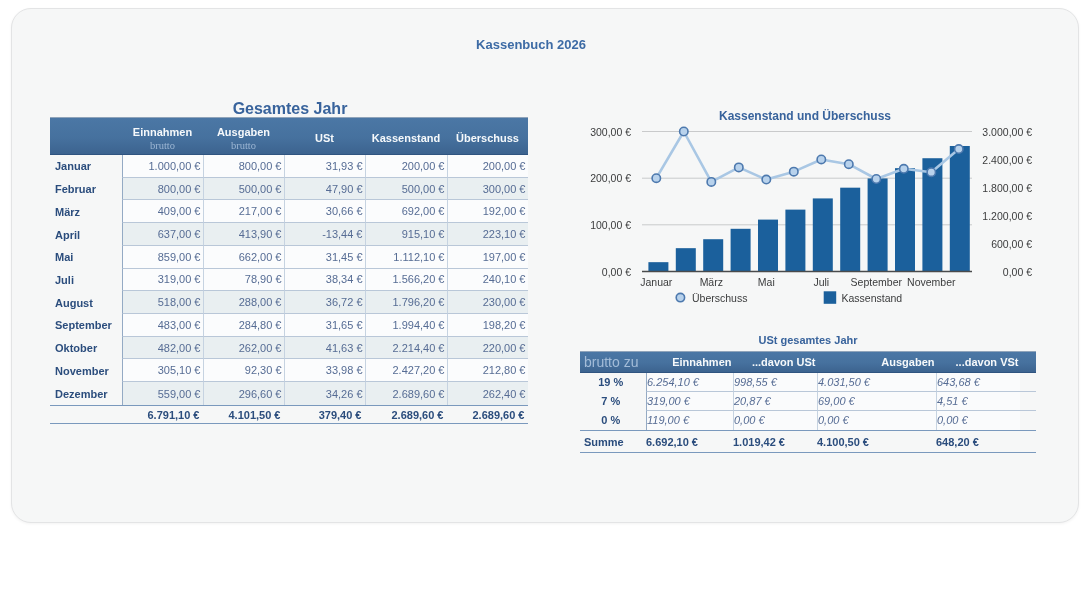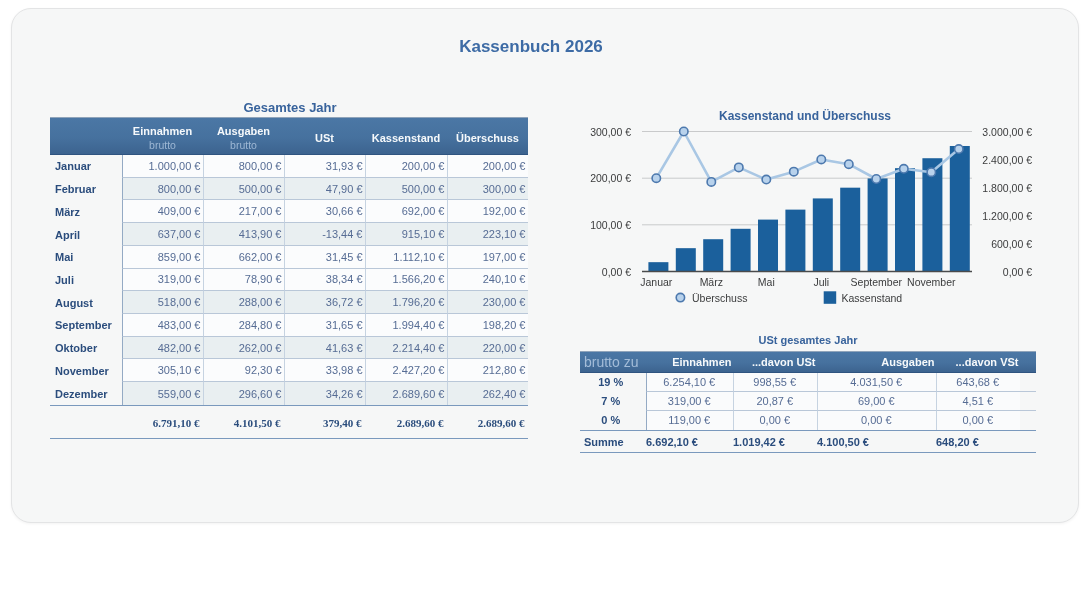--- a/index.html
+++ b/index.html
@@ -1,47 +1,47 @@
 <!DOCTYPE html>
 <html><head>
 <meta charset="utf-8">
 <style>
 * { margin:0; padding:0; box-sizing:border-box; }
 html,body { width:1090px; height:593px; background:#ffffff; font-family:"Liberation Sans", sans-serif; }
 #stage { position:relative; width:1090px; height:593px; overflow:hidden; }
 #card { position:absolute; left:11px; top:8px; width:1068px; height:515px; background:#f6f7f7; border:1px solid #e3e4e5; border-radius:20px; box-shadow:0 1px 3px rgba(0,0,0,0.05); }
 .title { position:absolute; font-weight:bold; color:#38639c; text-align:center; }
-#maintitle { left:381px; top:37px; width:300px; font-size:17px; color:#3d6ba5; }
-#t1title { left:190px; top:100px; width:200px; font-size:13px; }
+#maintitle { left:381px; top:37px; width:300px; font-size:13px; color:#3d6ba5; }
+#t1title { left:190px; top:100px; width:200px; font-size:16px; }
 #t2title { left:708px; top:334px; width:200px; font-size:11px; }
 
 table { border-collapse:separate; border-spacing:0; table-layout:fixed; position:absolute; font-size:11px; }
 td,th { overflow:hidden; white-space:nowrap; padding:0; }
 
 
 #t1 { left:50px; top:117px; width:478px; }
 #t1 th { height:38px; padding-top:4px; background:linear-gradient(180deg,#4b77a5 0%,#46719e 55%,#3c638f 100%); color:#f6f9fb; font-size:11px; font-weight:bold; text-align:center; vertical-align:middle; border-top:1px solid #90a4ba; border-bottom:1px solid #2f5480; }
-#t1 th .sub { display:block; font-weight:normal; color:#9db7d4; font-size:10.5px; margin-top:2px; }
+#t1 th .sub { display:block; font-weight:normal; color:#9db7d4; font-size:10.5px; margin-top:2px;font-family:Liberation Serif, serif; }
 #t1 td { height:22.73px; }
 #t1 td.lbl { color:#2b4d7d; font-weight:bold; padding-left:5px; background:transparent; }
 #t1 td.v { text-align:right; padding-right:2.5px; color:#566c94; border-bottom:1px solid #b9c7d8; border-left:1px solid #c6d3e1; }
 #t1 td.vfirst { border-left:1px solid #94aac4; }
 #t1 tr.odd td.v { background:#fbfcfd; }
 #t1 tr.even td.v { background:#e9eff1; }
 #t1 tr.last td.v { border-bottom:none;padding-left:24px; }
-#t1 tr.sum td { height:34px; padding-top:2px; border-top:1px solid #7a99bd; border-bottom:1px solid #7a99bd; border-left:none; background:transparent; color:#2b4d7d; font-weight:bold; text-align:right; padding-right:3.5px;font-family:Liberation Serif, serif; }
+#t1 tr.sum td { height:19px; padding-top:2px; border-top:1px solid #7a99bd; border-bottom:1px solid #7a99bd; border-left:none; background:transparent; color:#2b4d7d; font-weight:bold; text-align:right; padding-right:3.5px; }
 #t1 tr.sum td.lbl { padding-left:5px; text-align:left; }
 
 
 #t2 { left:580px; top:351px; width:456px; }
 #t2 th { height:21.5px; background:linear-gradient(180deg,#4b77a5 0%,#46719e 55%,#3c638f 100%); color:#f6f9fb; font-size:11px; font-weight:bold; text-align:right; vertical-align:middle; padding-right:1.5px; border-top:1px solid #90a4ba; border-bottom:1px solid #2f5480; }
 #t2 th.lbl { text-align:left; padding-left:4px; color:#a3bcd8; font-weight:normal; font-size:14px; }
 #t2 td { height:19.1px; }
 #t2 td.lbl { color:#2b4d7d; font-weight:bold; text-align:center; padding-right:4.5px; background:transparent; }
-#t2 td.v { text-align:center; padding-right:1.5px; color:#566c94; border-bottom:1px solid #b9c7d8; border-left:1px solid #c6d3e1; background:#fafbfc; }
+#t2 td.v { text-align:left; padding-right:1.5px; color:#566c94; border-bottom:1px solid #b9c7d8; border-left:1px solid #c6d3e1; background:#fafbfc;font-style:italic; }
 #t2 td.vfirst { border-left:1px solid #94aac4; }
 #t2 td.empty { background:transparent; border-left:none; border-bottom:1px solid #b9c7d8; }
 #t2 tr.last td.v, #t2 tr.last td.empty { border-bottom:none; }
 #t2 tr.sum td { height:23.4px; padding-top:1px; border-top:1px solid #7a99bd; border-bottom:1px solid #7a99bd; border-left:none; background:transparent; color:#2b4d7d; font-weight:bold; text-align:left; padding-right:3.5px; }
 #t2 tr.sum td.lbl { text-align:left; padding-left:4px; }
 
 #chart { position:absolute; left:560px; top:100px; }
 </style>
 </head>
 <body>

